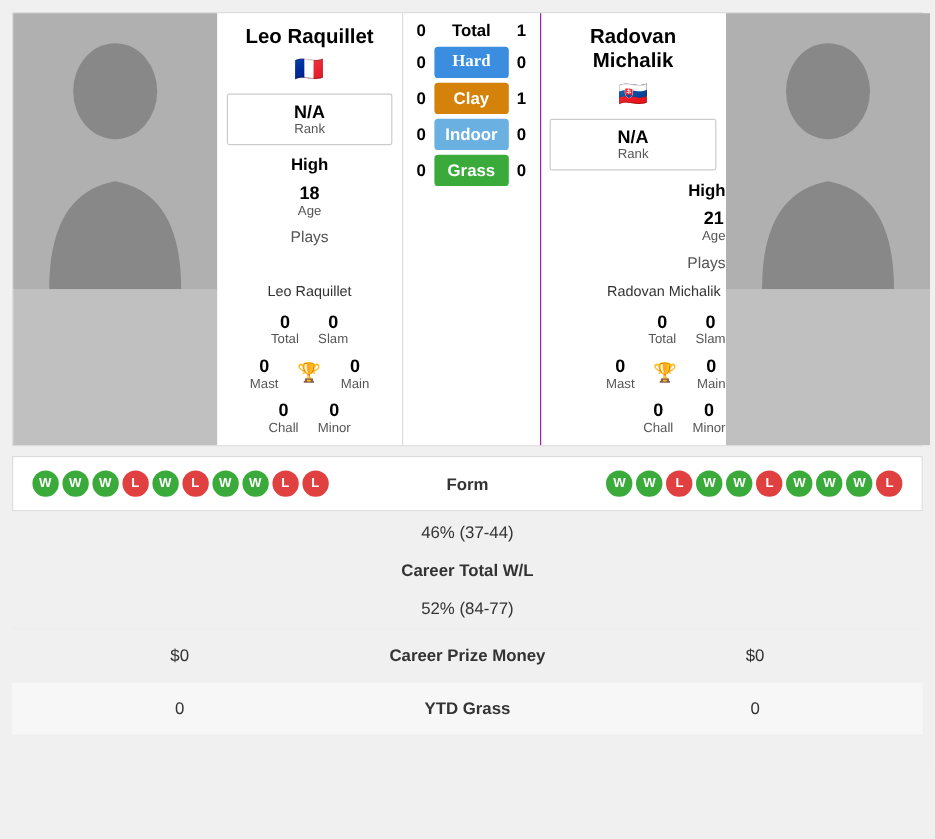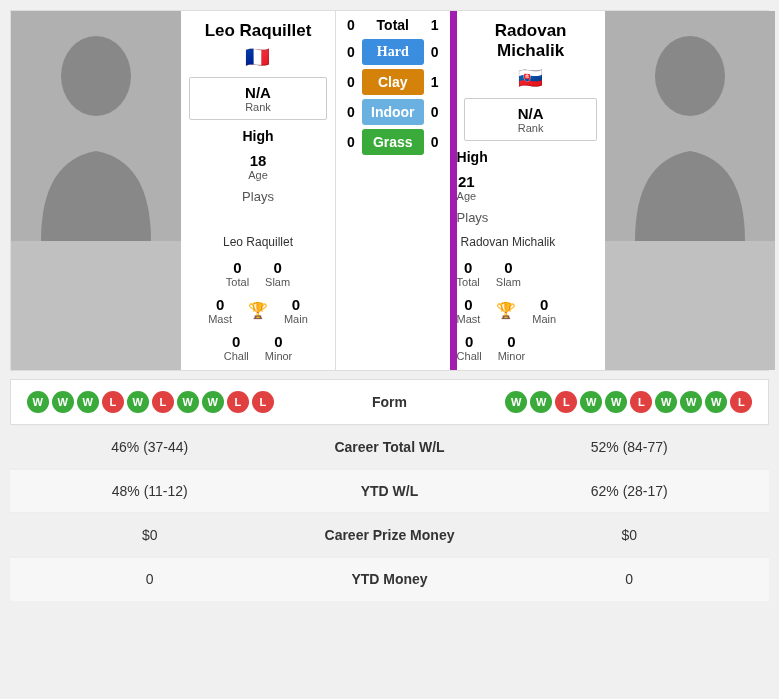--- a/index.html
+++ b/index.html
@@ -213,21 +213,21 @@
         <div style="font-size:14px; font-weight:bold; width:22px; text-align:center;">0</div>
       </div>
 
       <div style="display:flex; align-items:center; justify-content:space-between; margin-bottom:8px;">
         <div style="font-size:14px; font-weight:bold; width:22px; text-align:center;">0</div>
         <div style="flex:1; background:#3aaa3a; color:#fff; text-align:center; padding:5px 0; border-radius:3px; font-size:14px; font-weight:bold;">Grass</div>
         <div style="font-size:14px; font-weight:bold; width:22px; text-align:center;">0</div>
       </div>
     </div>
 
-    <div style="display:flex; flex-direction:column; align-items:flex-start; width:155px; flex-shrink:0; border-left:7px solid #a21caf;">
+    <div style="display:flex; flex-direction:column; align-items:flex-end; width:155px; flex-shrink:0; border-left:1px solid #a21caf;">
       <div style="padding:10px 8px 4px 8px; text-align:center;">
         <div style="font-size:17px; font-weight:bold; line-height:1.2;">Radovan Michalik</div>
         <div style="font-size:20px; margin-top:4px;">🇸🇰</div>
       </div>
 
       <div style="border:1px solid #ccc; border-radius:2px; width:90%; margin:4px auto; padding:6px; text-align:center;">
         <div style="font-size:15px; font-weight:bold;">N/A</div>
         <div style="font-size:11px; color:#555;">Rank</div>
       </div>
 
@@ -318,35 +318,30 @@
             <div class="form-badge form-w">W</div>
             <div class="form-badge form-w">W</div>
             <div class="form-badge form-l">L</div>
           </div>
       </div>
     </div>
 
   </div>
 
   <div id="stats-rows-container">
-      <div class="stats-table-row" style="border-top: 1px solid rgb(238, 238, 238);">
+      <div class="stats-table-row" style="border-top: 1px solid rgb(238, 238, 238); flex-direction: column;">
         <div class="stats-cell-left">46% (37-44)</div>
         <div class="stats-cell-center">Career Total W/L</div>
         <div class="stats-cell-right">52% (84-77)</div>
-      </div>
-      <div class="stats-table-row stats-row-shaded" style="border-top: 1px solid rgb(238, 238, 238);">
-        <div class="stats-cell-left">48% (11-12)</div>
-        <div class="stats-cell-center">YTD W/L</div>
-        <div class="stats-cell-right">62% (28-17)</div>
       </div>
       <div class="stats-table-row" style="border-top: 1px solid rgb(238, 238, 238);">
         <div class="stats-cell-left">$0</div>
         <div class="stats-cell-center">Career Prize Money</div>
         <div class="stats-cell-right">$0</div>
       </div>
       <div class="stats-table-row stats-row-shaded" style="border-top: 1px solid rgb(238, 238, 238);">
         <div class="stats-cell-left">0</div>
-        <div class="stats-cell-center">YTD Money</div>
+        <div class="stats-cell-center">YTD Grass</div>
         <div class="stats-cell-right">0</div>
       </div>
     </div>
 
 </div>
 
 </body></html>

